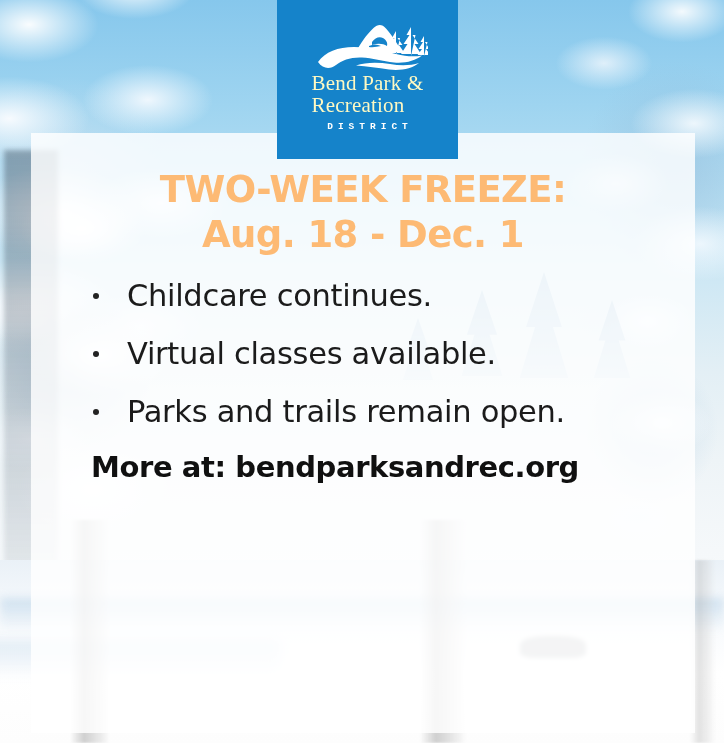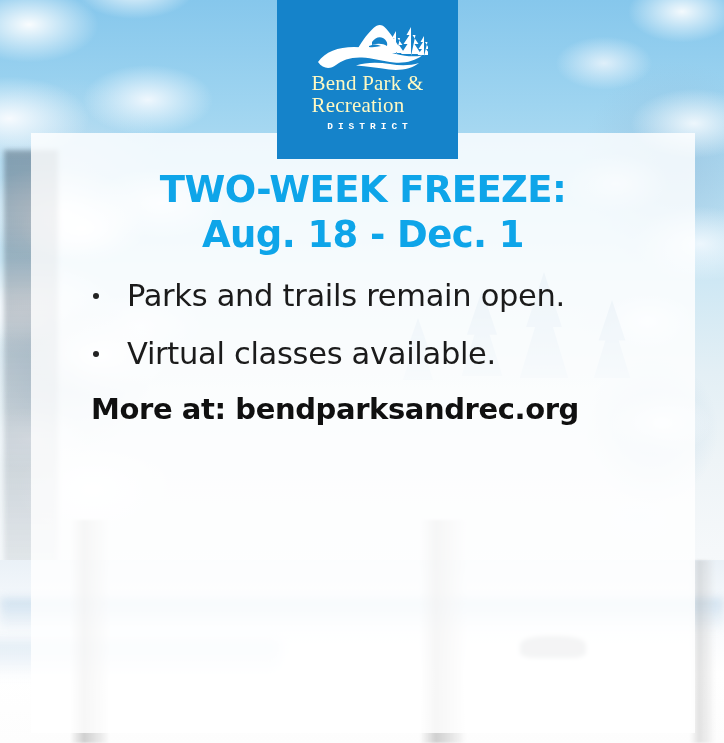--- a/index.html
+++ b/index.html
@@ -165,21 +165,21 @@
 
   .content {
     position:absolute;
     left:31px; top:133px; width:664px; height:600px;
     z-index:3;
     padding:34px 22px 0 22px;
   }
 
   .headline {
     text-align:center;
-    color:#0ea5e9;
+    color:#fdba74;
     font-family:"DejaVu Sans", sans-serif;
     font-weight:700;
     font-size:37px;
     line-height:45px;
     letter-spacing:-.6px;
   }
   .headline .hl2 { display:block; }
 
   .bullets {
     list-style:none;
@@ -272,20 +272,21 @@
     <div class="logo-district">DISTRICT</div>
   </div>
 
   <div class="content">
     <div class="headline">
       <span>TWO-WEEK FREEZE:</span>
       <span class="hl2">Aug. 18 - Dec. 1</span>
     </div>
 
     <ul class="bullets">
+      <li>Childcare continues.</li>
+      <li>Virtual classes available.</li>
       <li>Parks and trails remain open.</li>
-      <li>Virtual classes available.</li>
     </ul>
 
     <div class="footer-line">More at: bendparksandrec.org</div>
   </div>
 
 </div>
 
 </body></html>

